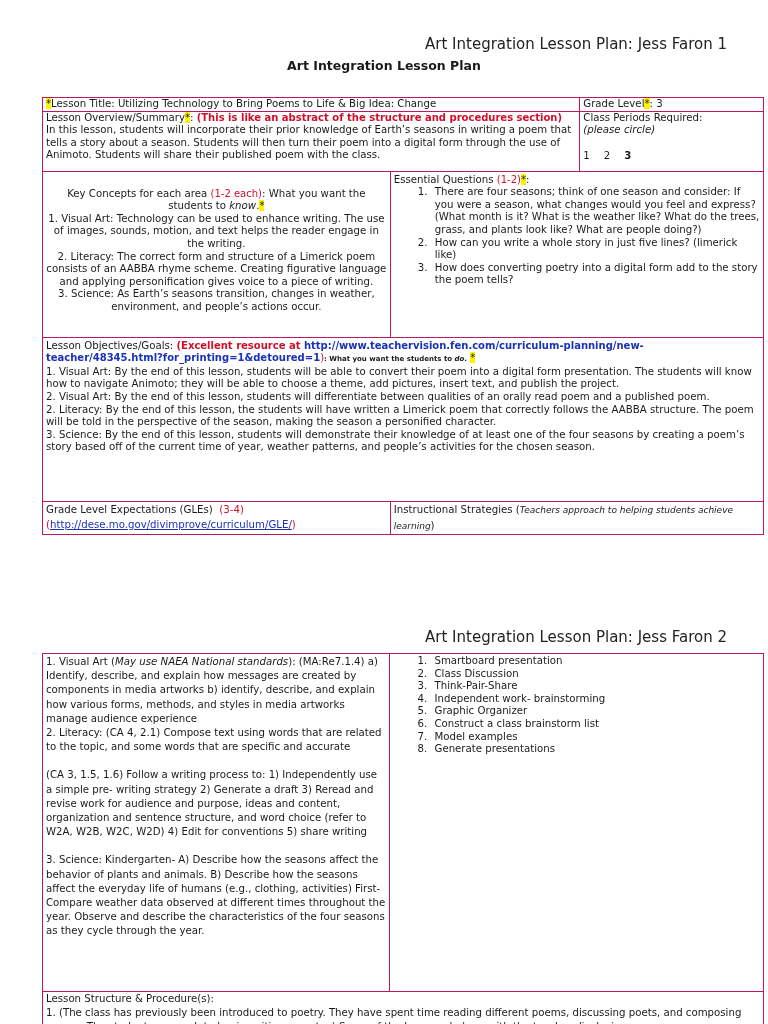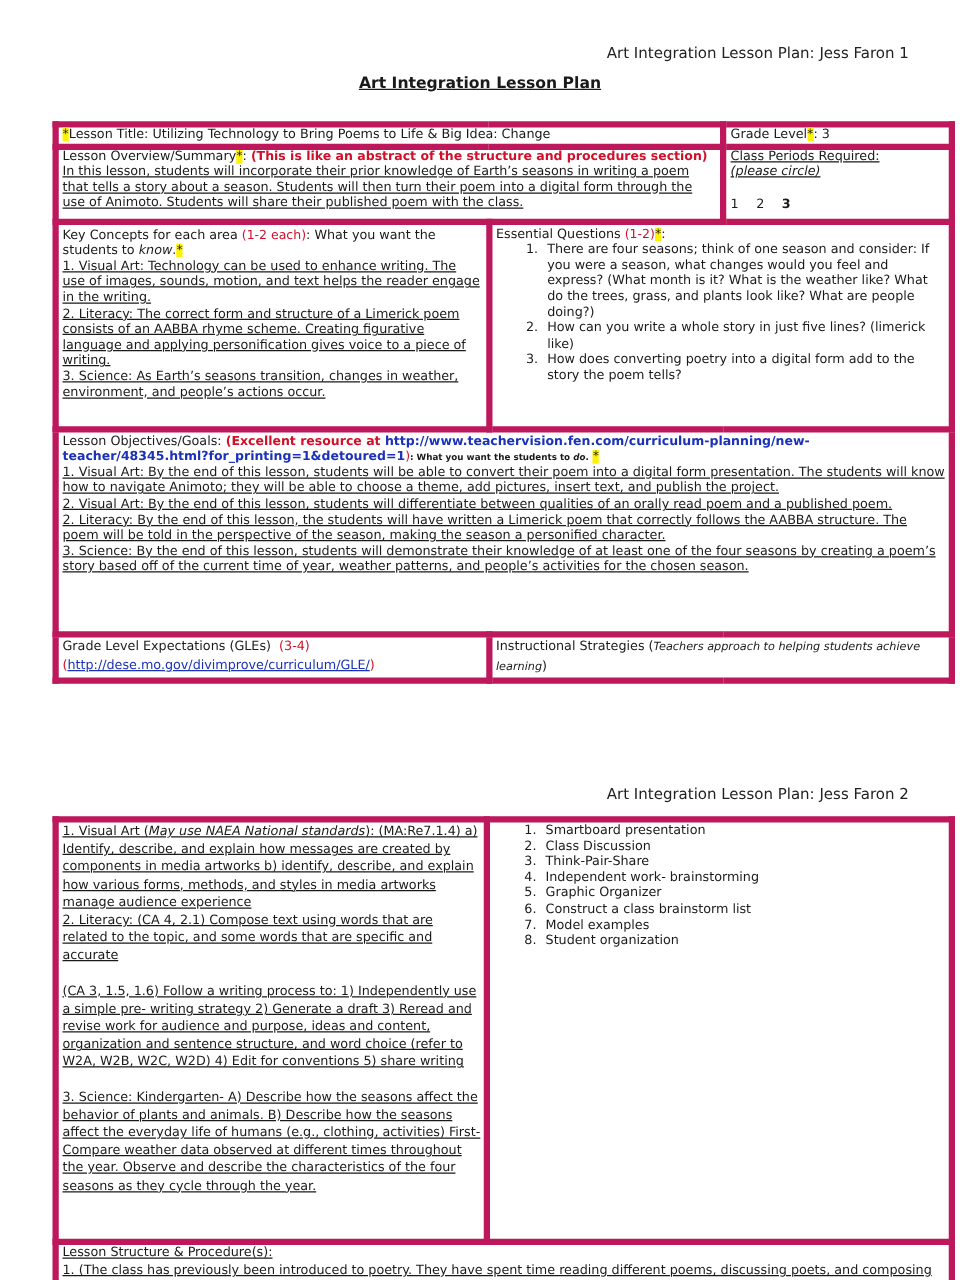--- a/index.html
+++ b/index.html
@@ -1,38 +1,38 @@
 <!DOCTYPE html>
 <html><head>
 <meta charset="utf-8">
 <style>
   html, body { margin: 0; padding: 0; background: #ffffff; }
   body { width: 768px; height: 1024px; position: relative; overflow: hidden;
          font-family: "DejaVu Sans", sans-serif; color: #1a1a1a; }
-  .page-header { position: absolute; right: 41px; font-size: 12px; color: #222; }
+  .page-header { position: absolute; right: 41px; font-size: 15px; color: #222; }
   .title-block { position: absolute; left: 0; width: 768px; text-align: center; }
   .doc-title { font-size: 12.5px; font-weight: bold; margin: 0; line-height: 16px; }
   .doc-subtitle { font-size: 10.5px; margin: 0; line-height: 13px; }
   table.lp { position: absolute; border-collapse: collapse; font-size: 10.2px; line-height: 12.6px; }
-  table.lp td { border: 5px solid #be185d; vertical-align: top; padding: 0 3px; }
+  table.lp td { border: 1px solid #be185d; vertical-align: top; padding: 0 3px; }
   .hl { background: #fff200; }
   .red-small { color: #d0102a; font-size: 10px; }
   .red { color: #d0102a; }
   .black-small { font-size: 7px; font-weight: bold; }
   a.link { color: #1a31b8; text-decoration: underline; }
   a.link-small { color: #1a31b8; font-size: 10px; font-weight: bold; }
   .italic { font-style: italic; }
   .small-it { font-style: italic; font-size: 9px; }
   ol.eq { margin: 0; padding-left: 37px; }
   ol.eq li { padding-left: 4px; }
   ol.strat { margin: 0; padding-left: 37px; }
   ol.strat li { padding-left: 4px; }
   .period-nums span { display: inline-block; margin-right: 14px; }
   .period-nums span.bold { font-weight: bold; }
-  p { margin: 0; text-decoration: underline; }
+  p { margin: 0; }
 </style>
 </head>
 <body>
 
 <div class="page-header" style="top:35px;">Art Integration Lesson Plan: Jess Faron 1</div>
 
 <div class="title-block" style="top:58px;">
   <p class="doc-title">Art Integration Lesson Plan</p>
 </div>
 
@@ -58,21 +58,21 @@
     </td>
     <td>
       <p>Class Periods Required:</p>
       <p class="italic">(please circle)</p>
       <p class="period-nums" style="margin-top:13px;">
         <span>1</span><span>2</span><span class="bold">3</span>
       </p>
     </td>
   </tr>
   <tr style="height:166px;">
-    <td style="padding-top:3px;">
+    <td style="padding-top:16px;text-align:center;">
       <span>Key Concepts for each area </span><span class="red-small">(1-2 each)</span><span>: What you want the students to </span><span class="italic">know</span><span>.</span><span class="hl">*</span>
       <p>1. Visual Art:  Technology can be used to enhance writing. The use of images, sounds, motion, and text helps the reader engage in the writing.</p>
       <p>2. Literacy: The correct form and structure of a Limerick poem consists of an AABBA rhyme scheme. Creating figurative language and applying personification gives voice to a piece of writing.</p>
       <p>3. Science: As Earth’s seasons transition, changes in weather, environment, and people’s actions occur.</p>
     </td>
     <td colspan="2" style="padding-top:2px;">
       <span>Essential Questions </span><span class="red-small">(1-2)</span><span class="hl">*</span><span>:</span>
       <ol class="eq">
         <li style="list-style-type:decimal;">There are four seasons; think of one season and consider: If you were a season, what changes would you feel and express? (What month is it? What is the weather like? What do the trees, grass, and plants look like? What are people doing?)</li>
         <li>How can you write a whole story in just five lines? (limerick like)</li>
@@ -118,21 +118,21 @@
     </td>
     <td style="padding-top:1px;margin-top:24px;">
       <ol class="strat">
         <li>Smartboard presentation</li>
         <li>Class Discussion</li>
         <li>Think-Pair-Share</li>
         <li>Independent work- brainstorming</li>
         <li>Graphic Organizer</li>
         <li>Construct a class brainstorm list</li>
         <li>Model examples</li>
-        <li>Student organization</li>
+        <li>Generate presentations</li>
       </ol>
     </td>
   </tr>
   <tr>
     <td colspan="2" style="line-height:14px;">
       <p>Lesson Structure &amp; Procedure(s):</p>
       <p>1. (The class has previously been introduced to poetry. They have spent time reading different poems, discussing poets, and composing poems. The students are each to begin writing a poetry.) Some of the key vocabulary, with the teacher displaying</p>
     </td>
   </tr>
 </tbody>

